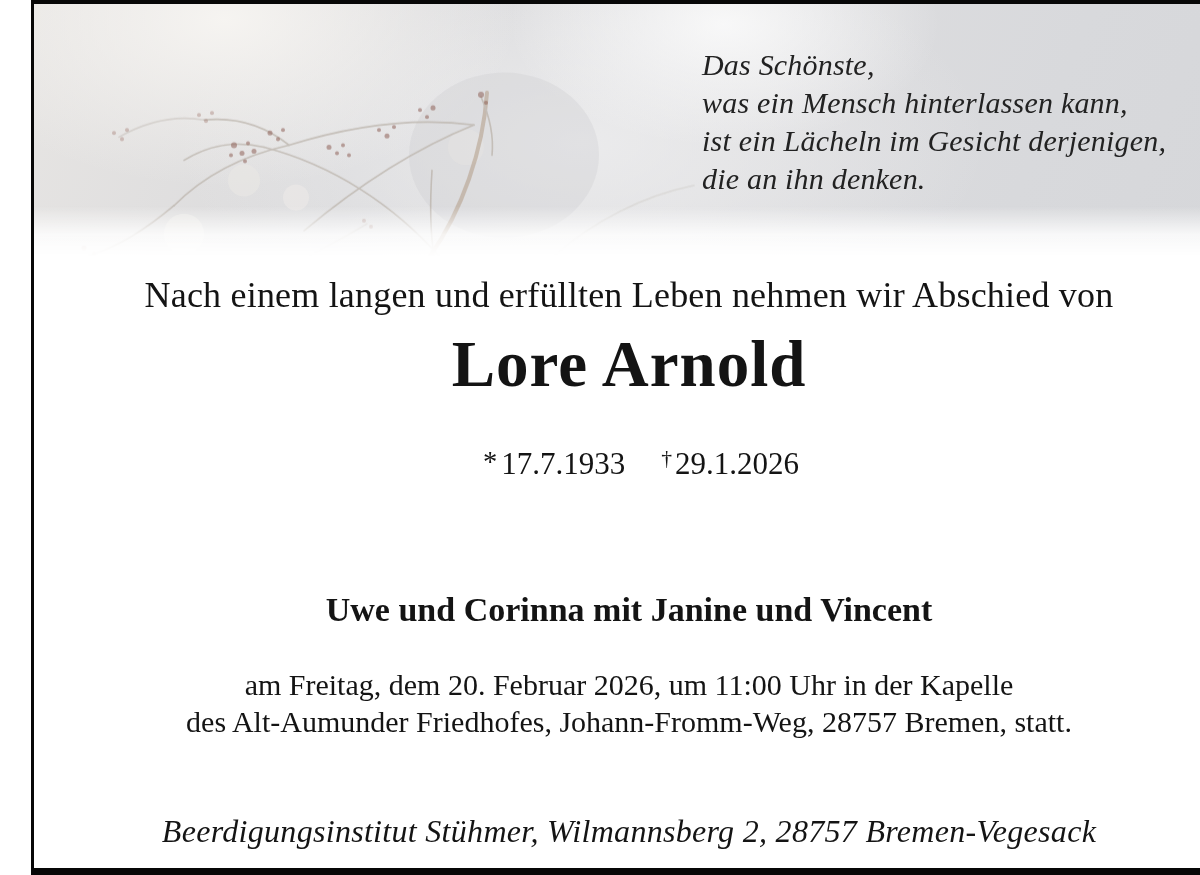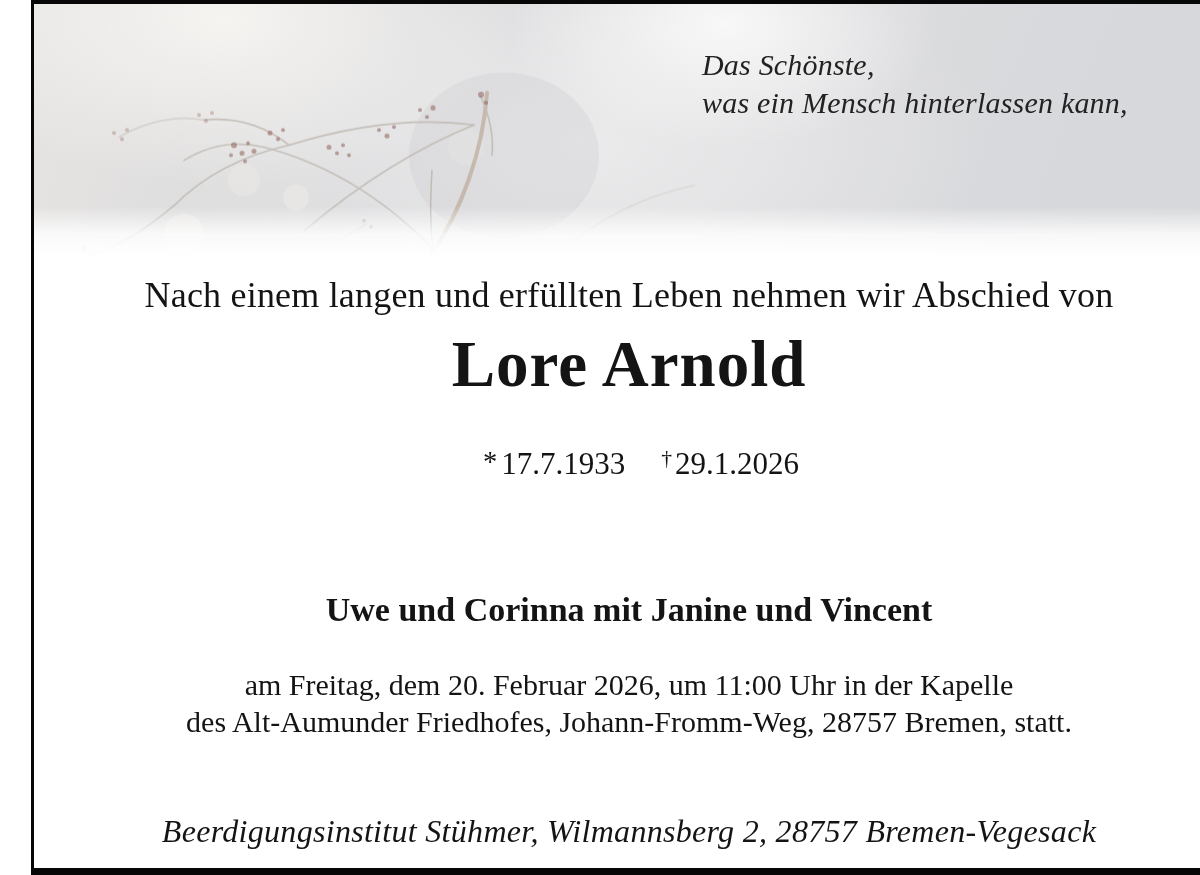--- a/index.html
+++ b/index.html
@@ -132,20 +132,22 @@
         <circle cx="50" cy="242" r="2.5"></circle>
           <circle cx="60" cy="248" r="2"></circle>
         <circle cx="330" cy="215" r="2"></circle>
           <circle cx="337" cy="221" r="2"></circle>
       </g>
     </svg>
 
     <div class="quote">
       <div>Das Schönste,</div>
       <div>was ein Mensch hinterlassen kann,</div>
+      <div>ist ein Lächeln im Gesicht derjenigen,</div>
+      <div>die an ihn denken.</div>
     </div>
   </div>
 
   <div class="block intro">Nach einem langen und erfüllten Leben nehmen wir Abschied von</div>
 
   <div class="block name">Lore Arnold</div>
 
 
   <div class="block dates">
     <span class="sym-born">*</span><span>17.7.1933</span><span class="gap"></span><span class="sym-died">†</span><span>29.1.2026</span>

